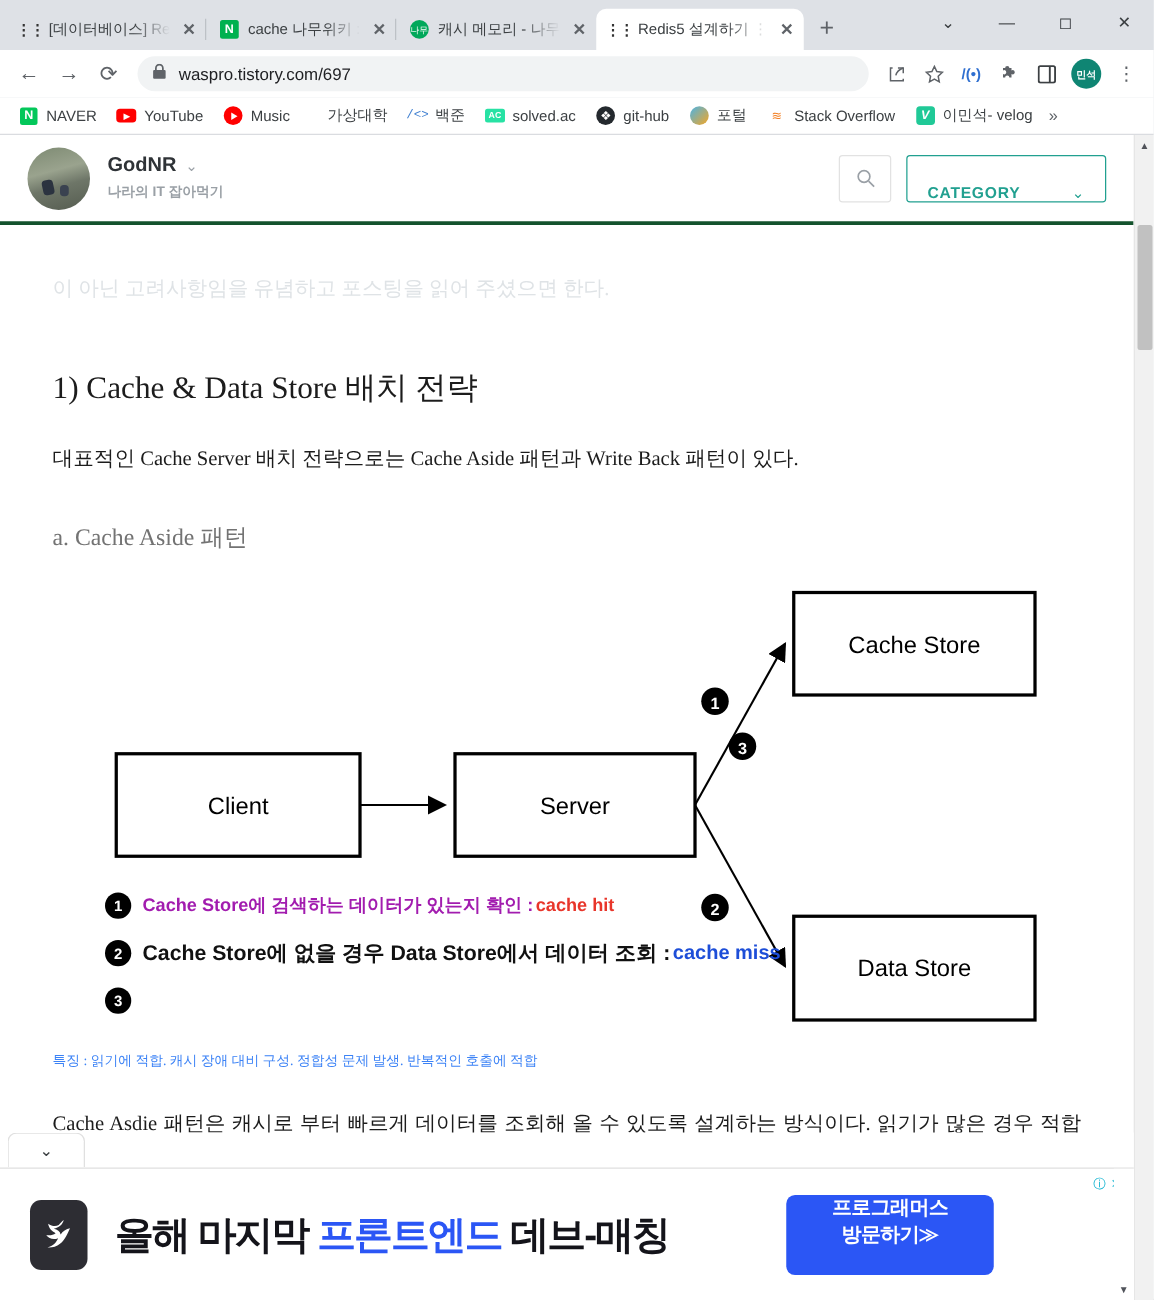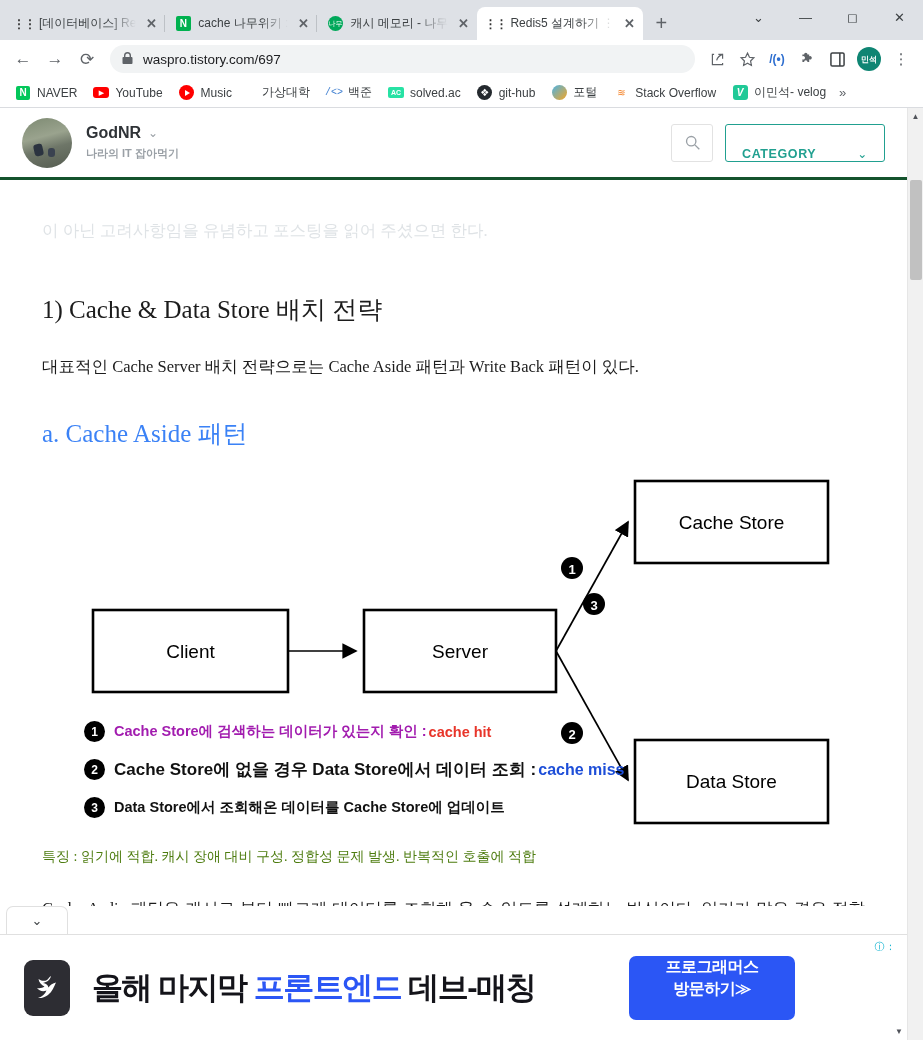--- a/index.html
+++ b/index.html
@@ -126,25 +126,25 @@
     font-family:"Liberation Serif", serif;
     font-size: 25px; font-weight: 400; color:#1c1c1c;
     margin-top: 185px;
   }
   p.para {
     font-family:"Liberation Serif", serif;
     font-size: 16.5px; color:#1c1c1c; margin-top: 28px; line-height: 1.6;
   }
   h3.sub {
     font-family:"Liberation Serif", serif;
-    font-size: 25px; font-weight:400; color:#3b82f6; margin-top: 37px;
+    font-size: 19px; font-weight:400; color:#737373; margin-top: 37px;
   }
   .figure { margin-top: 18px; height: 372px; position:relative; }
   .redline {
-    font-family:"Liberation Serif", serif; color:#4d7c0f; font-size:14px; margin-top: 8px;
+    font-family:"Liberation Serif", serif; color:#3b82f6; font-size:11px; margin-top: 8px;
   }
   p.body {
     font-family:"Liberation Serif", serif;
     font-size:16.5px; color:#1c1c1c; line-height: 1.85; margin-top: 28px;
     text-align: justify;
   }
 
   
   .pscroll { position:absolute; top:0; right:0; width:16px; bottom:0; background:#f1f1f1; border-left:1px solid #e6e6e6; z-index:6;}
   .pscroll .up { height:17px; display:flex;align-items:center;justify-content:center;color:#50535a;font-size:8px;}
@@ -405,21 +405,20 @@
               <span style="font-size:14.5px;font-weight:700;color:#a21caf;">Cache Store에 검색하는 데이터가 있는지 확인 : </span>
               <span style="font-size:14.5px;font-weight:700;color:#e8352a;margin-left:-7px;">cache hit</span>
             </div>
             <div style="display:flex;align-items:center;gap:9px;">
               <span style="width:21px;height:21px;border-radius:50%;background:#000;color:#fff;font-size:12px;font-weight:700;display:flex;align-items:center;justify-content:center;flex:0 0 21px;">2</span>
               <span style="font-size:17px;font-weight:700;color:#111;">Cache Store에 없을 경우 Data Store에서 데이터 조회 : </span>
               <span style="font-size:16px;font-weight:700;color:#1d4ed8;margin-left:-7px;">cache miss</span>
             </div>
             <div style="display:flex;align-items:center;gap:9px;">
               <span style="width:21px;height:21px;border-radius:50%;background:#000;color:#fff;font-size:12px;font-weight:700;display:flex;align-items:center;justify-content:center;flex:0 0 21px;">3</span>
-              <span style="font-size:14.5px;font-weight:700;color:#111;">Data Store에서 조회해온 데이터를 Cache Store에 업데이트</span>
             </div>
           </div>
         </div>
 
         <div class="redline">특징 : 읽기에 적합. 캐시 장애 대비 구성. 정합성 문제 발생. 반복적인 호출에 적합</div>
         <p class="body">Cache Asdie 패턴은 캐시로 부터 빠르게 데이터를 조회해 올 수 있도록 설계하는 방식이다. 읽기가 많은 경우 적합하며, 가용성 측면에서 Cache 서버에 장애가 발생해도 Data Store를 통해 지속 서비스를 할 수 있다. 다만, Cache Store와 Data Store간 정합성 유지 문제가 발생할 수 있으며, 초기 조회 시 무조건 Data Store를 호출 해야 하므로 단건 호출 빈도가 높은 서비스에 적합하지 않다. 반복적으로 동일 쿼리를 수행하는 서비스에 적합한 아키텍처이다.</p>
       </div>
     </div>
 
     <div class="pscroll">

